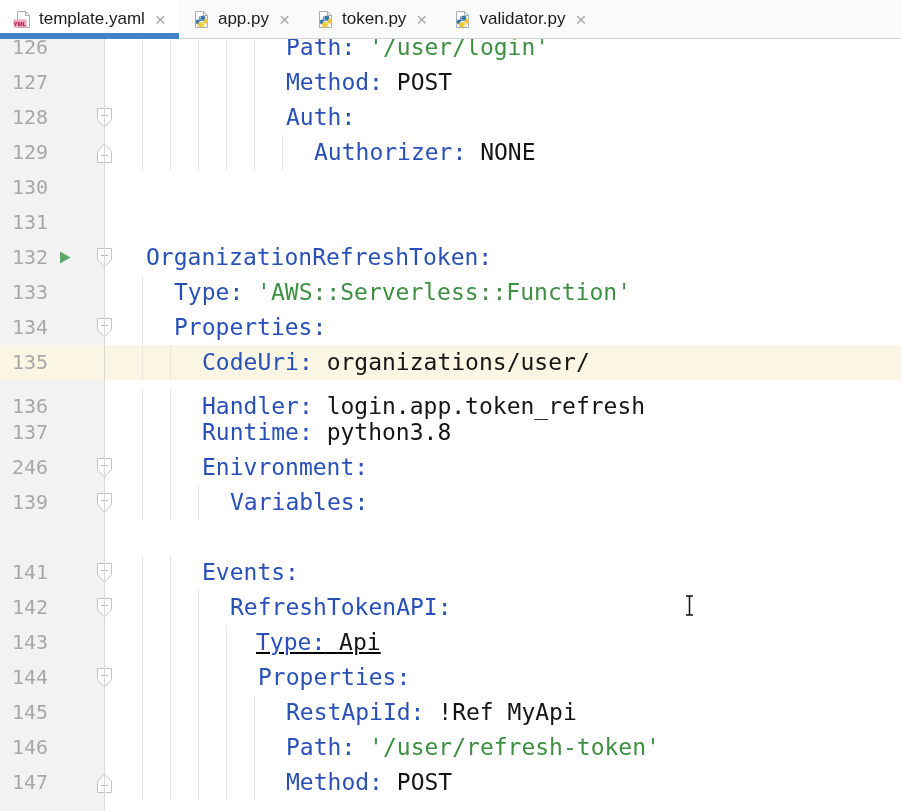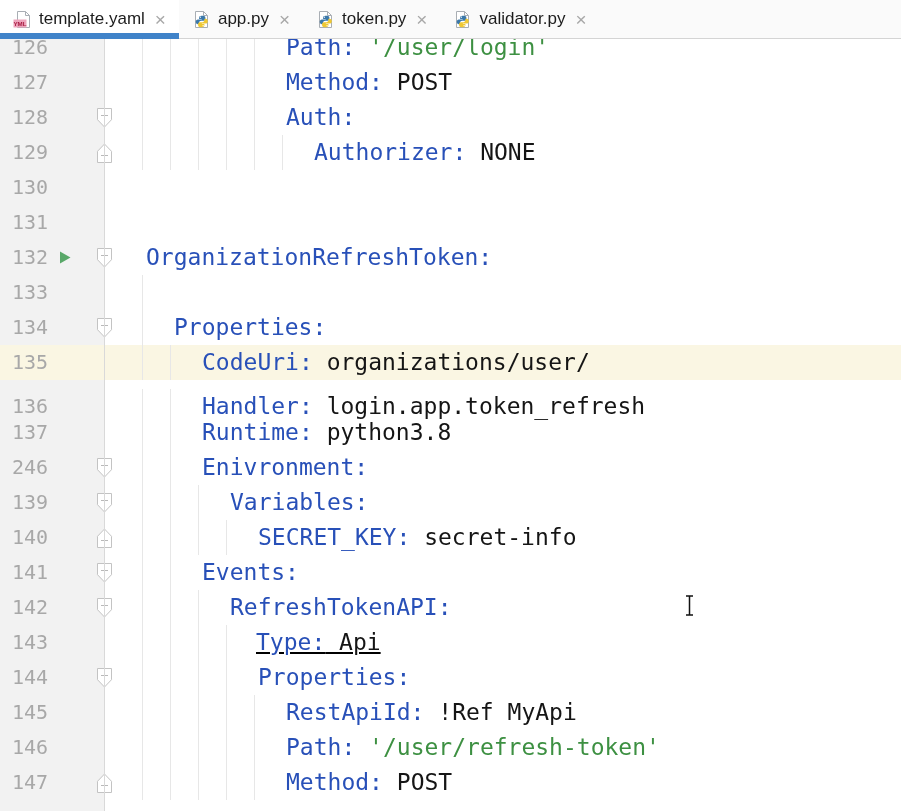--- a/index.html
+++ b/index.html
@@ -97,20 +97,21 @@
           </svg></div>
         <div class="gmark"><svg width="17" height="22" viewBox="0 0 17 22">
             <path d="M1.5 1.5h14v11.2l-7 7.3-7-7.3z" fill="#fff" stroke="#c3c3c3"></path>
             <path d="M5 8.5h7" stroke="#b9b9b9"></path>
           </svg></div>
         <div class="code" style="left: 146px;"><span class="tok-key">OrganizationRefreshToken:</span></div>
       </div>
       <div class="row" style="top: 275px;">
         <span class="lnum">133</span>
         <div class="guide" style="left: 142px;"></div>
+        <div class="code" style="left: 174px;"><span class="tok-key">Type:</span><span class="tok-val"> </span><span class="tok-str">'AWS::Serverless::Function'</span></div>
       </div>
       <div class="row" style="top: 310px;">
         <span class="lnum">134</span>
         <div class="guide" style="left: 142px;"></div>
         <div class="gmark"><svg width="17" height="22" viewBox="0 0 17 22">
             <path d="M1.5 1.5h14v11.2l-7 7.3-7-7.3z" fill="#fff" stroke="#c3c3c3"></path>
             <path d="M5 8.5h7" stroke="#b9b9b9"></path>
           </svg></div>
         <div class="code" style="left: 174px;"><span class="tok-key">Properties:</span></div>
       </div>
@@ -145,32 +146,20 @@
       <div class="row" style="top: 485px;">
         <span class="lnum">139</span>
         <div class="guide" style="left: 142px;"></div>
         <div class="guide" style="left: 170px;"></div>
         <div class="guide" style="left: 198px;"></div>
         <div class="gmark"><svg width="17" height="22" viewBox="0 0 17 22">
             <path d="M1.5 1.5h14v11.2l-7 7.3-7-7.3z" fill="#fff" stroke="#c3c3c3"></path>
             <path d="M5 8.5h7" stroke="#b9b9b9"></path>
           </svg></div>
         <div class="code" style="left: 230px;"><span class="tok-key">Variables:</span></div>
-      </div>
-      <div class="row" style="top: 520px;">
-        <span class="lnum">140</span>
-        <div class="guide" style="left: 142px;"></div>
-        <div class="guide" style="left: 170px;"></div>
-        <div class="guide" style="left: 198px;"></div>
-        <div class="guide" style="left: 226px;"></div>
-        <div class="gmark"><svg width="17" height="22" viewBox="0 0 17 22">
-            <path d="M8.5 2l7 7.3v11.2h-14V9.3z" fill="#fff" stroke="#c3c3c3"></path>
-            <path d="M5 13.5h7" stroke="#b9b9b9"></path>
-          </svg></div>
-        <div class="code" style="left: 258px;"><span class="tok-key">SECRET_KEY:</span><span class="tok-val"> secret-info</span></div>
       </div>
       <div class="row" style="top: 555px;">
         <span class="lnum">141</span>
         <div class="guide" style="left: 142px;"></div>
         <div class="guide" style="left: 170px;"></div>
         <div class="gmark"><svg width="17" height="22" viewBox="0 0 17 22">
             <path d="M1.5 1.5h14v11.2l-7 7.3-7-7.3z" fill="#fff" stroke="#c3c3c3"></path>
             <path d="M5 8.5h7" stroke="#b9b9b9"></path>
           </svg></div>
         <div class="code" style="left: 202px;"><span class="tok-key">Events:</span></div>

